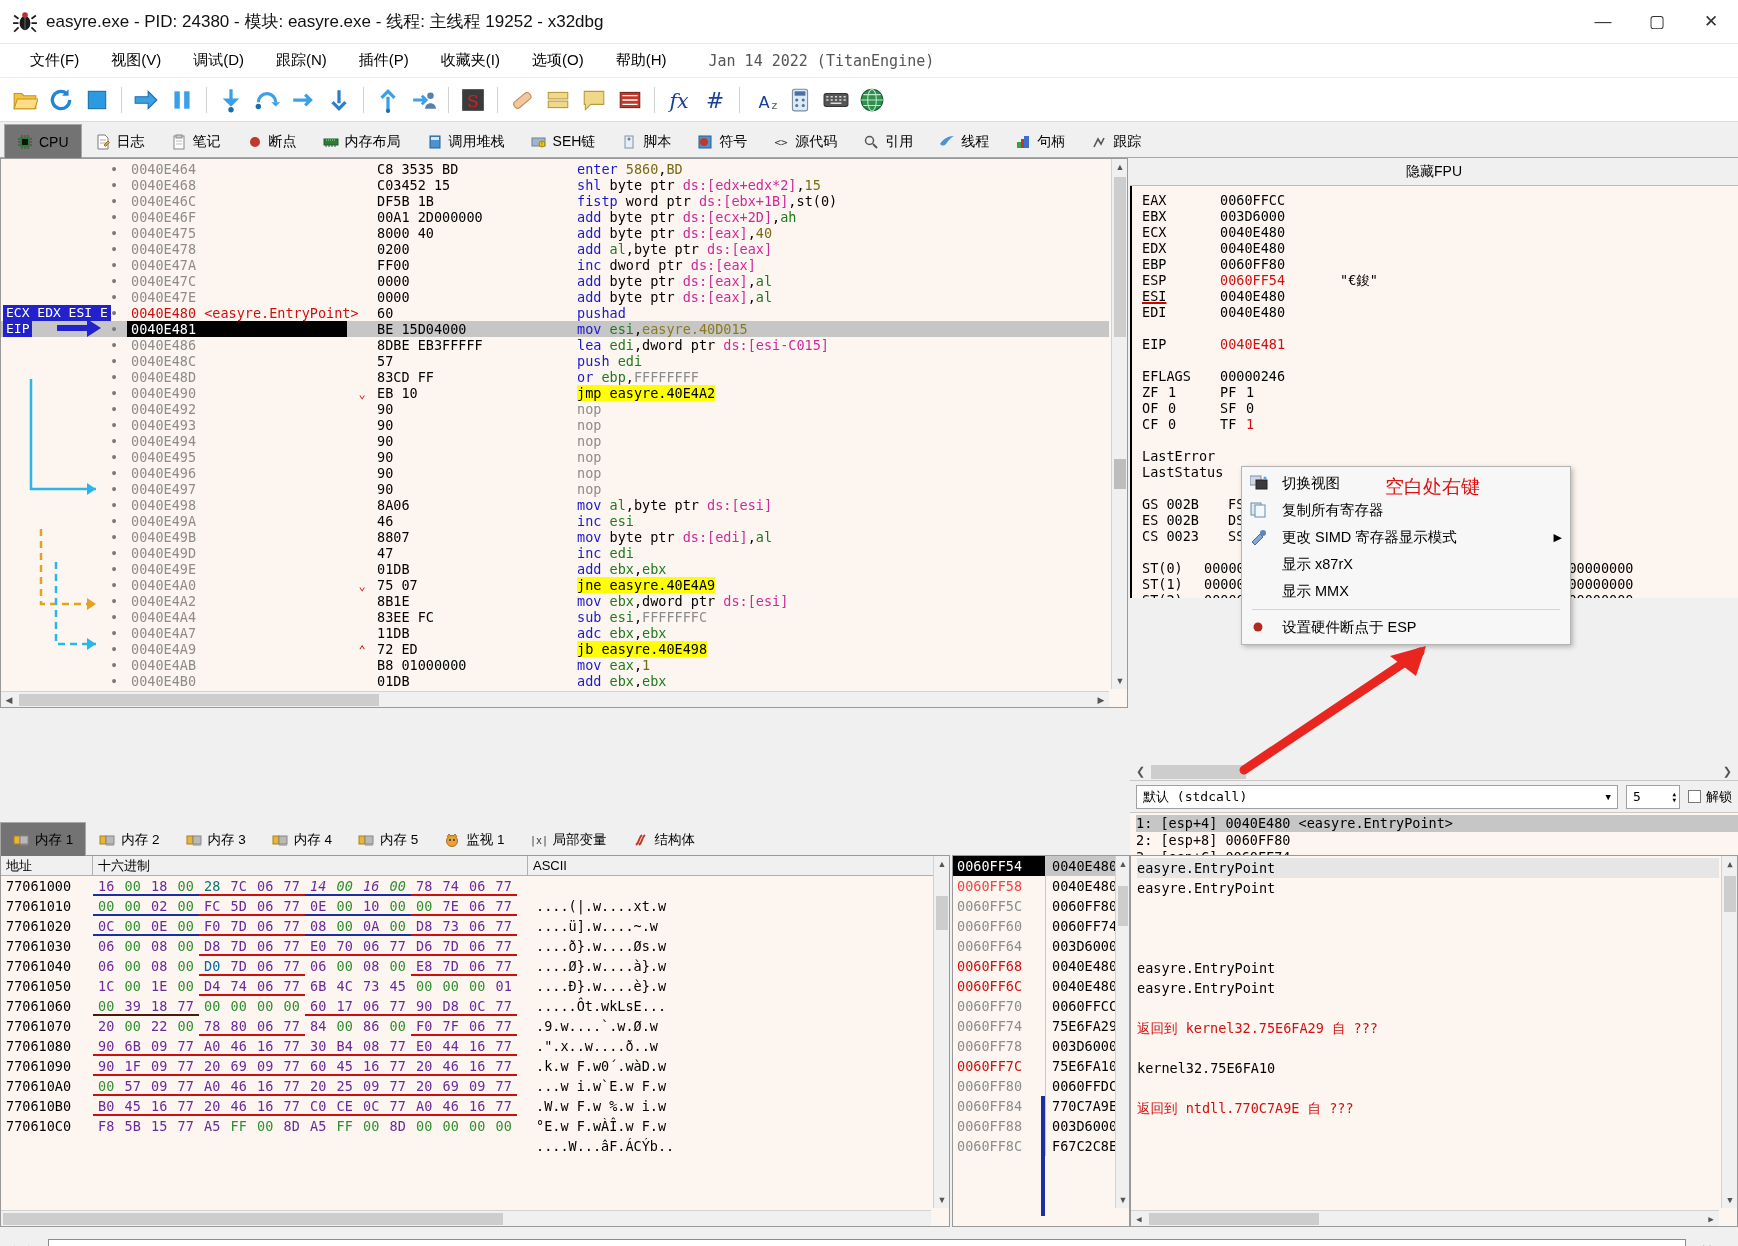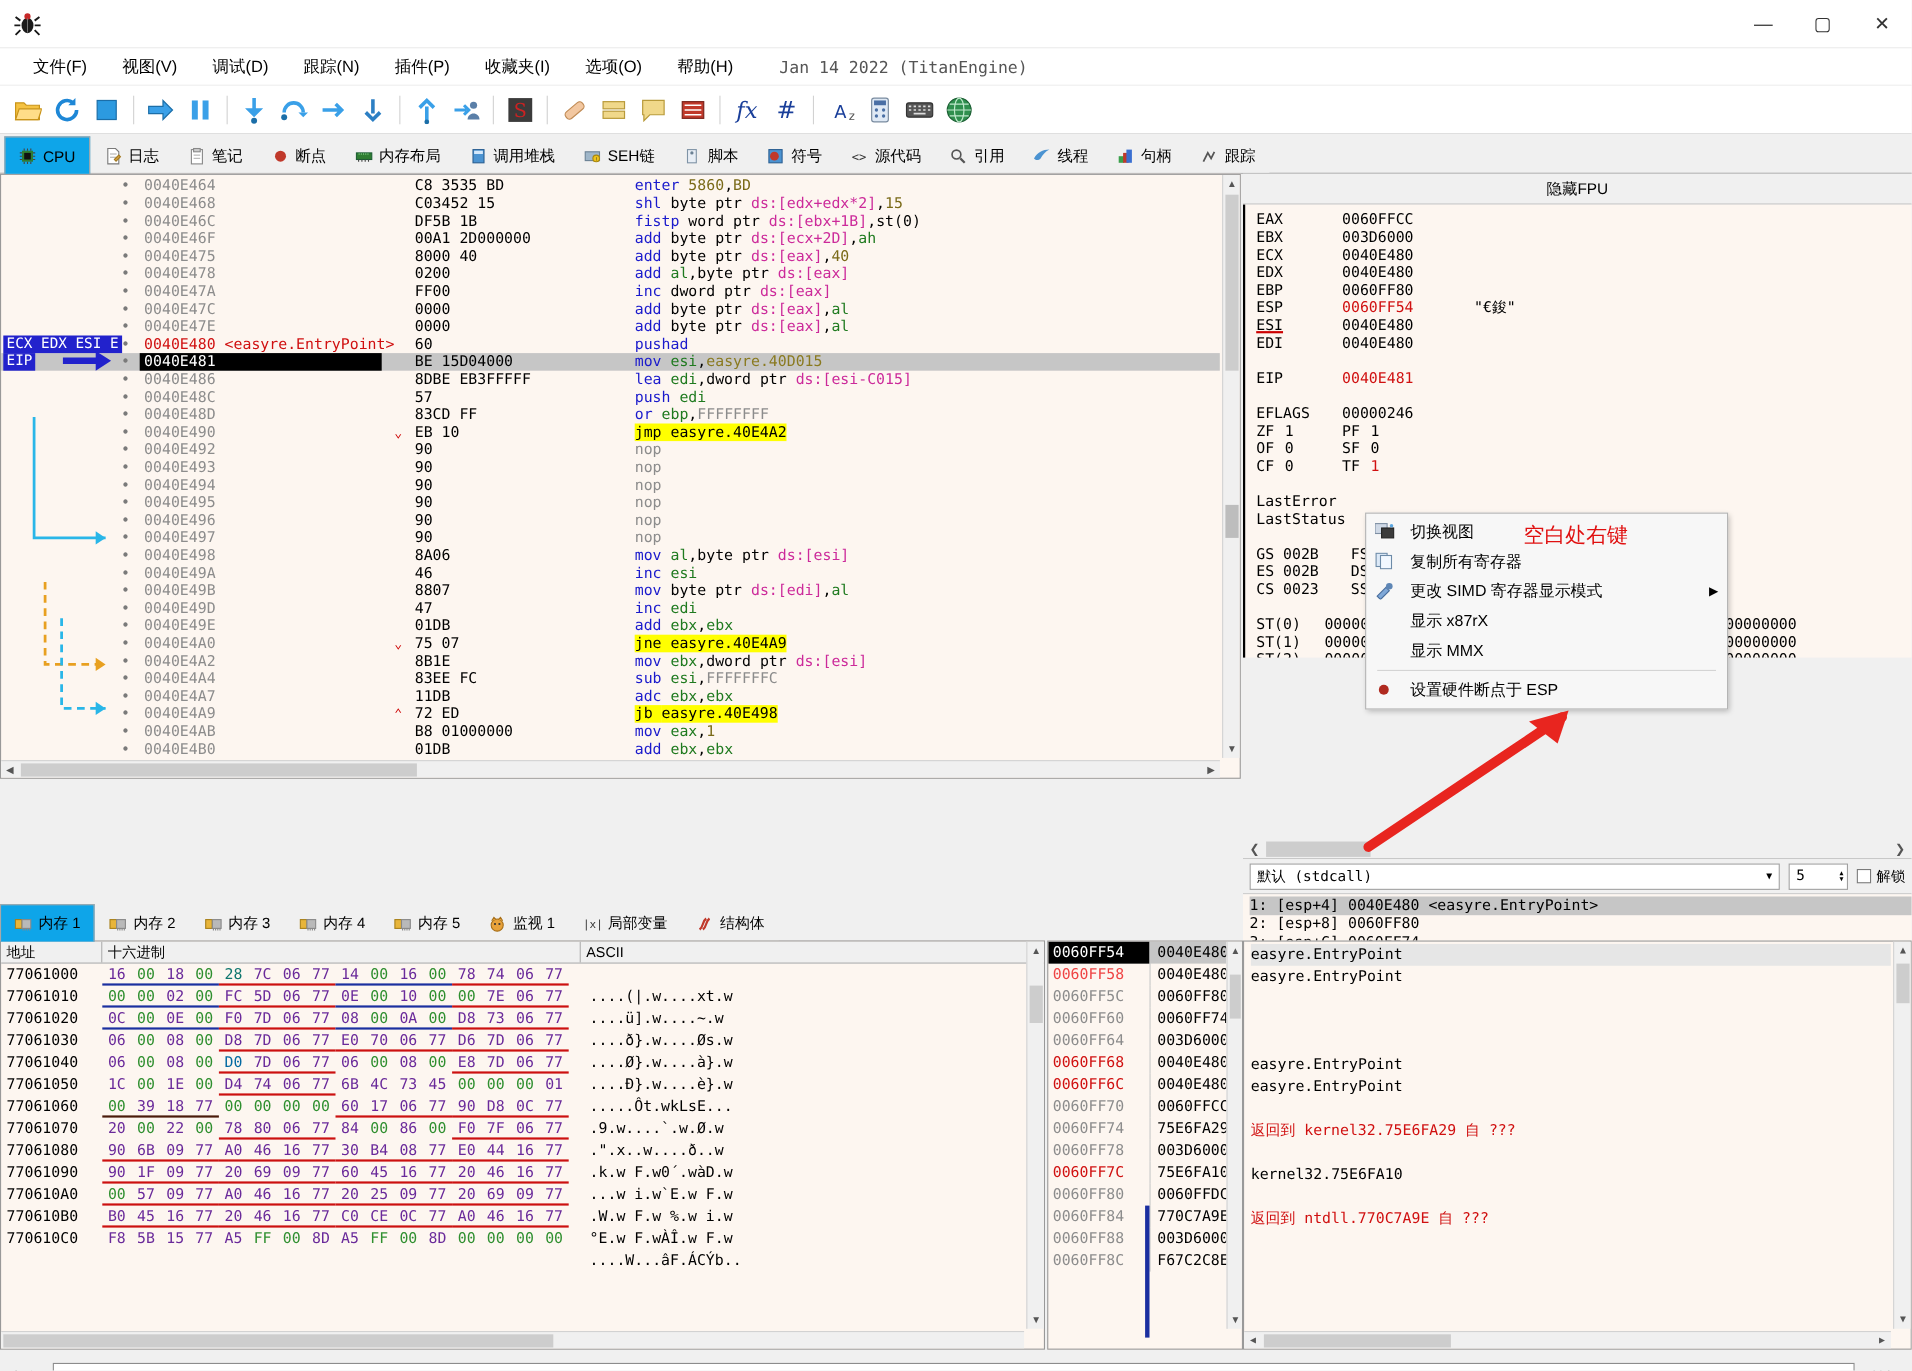--- a/index.html
+++ b/index.html
@@ -31,21 +31,21 @@
   .tbtn { width:34px; height:34px; display:flex; align-items:center; justify-content:center;
           border-radius:3px; position:relative; }
   .tsep { width:1px; height:26px; background:#d2d2d2; margin:0 5px; }
 
   
   #tabstrip { height:36px; background:#f0f0f0; display:flex; align-items:flex-end;
               border-bottom:1px solid #a8a8a8; padding-left:4px; }
   .tab { height:32px; display:flex; align-items:center; gap:6px; padding:0 12px;
          font-size:14px; background:#f0f0f0; border:1px solid transparent;
          border-bottom:none; white-space:nowrap; }
-  .tab.active { background:#0ea5e9; border-color:#a8a8a8; height:34px; position:relative; z-index:2;
+  .tab.active { background:#737373; border-color:#a8a8a8; height:34px; position:relative; z-index:2;
                 margin-bottom:-1px; }
   .tico { width:16px; height:16px; display:inline-block; position:relative; }
 
   
   #work { position:relative; height:1246px; }
   .panel { position:absolute; background:#fdf6f0; border:1px solid #9a9a9a; overflow:hidden; }
 
   
   #disasm { left:0; top:0; width:1128px; height:550px; background:#fdf6f0;
             border:1px solid #999; }
@@ -180,20 +180,21 @@
 
 <div id="titlebar">
   <span class="bug">
     <svg width="26" height="26" viewBox="0 0 24 24">
       <ellipse cx="12" cy="13" rx="5" ry="6.5" fill="#1a1a1a"></ellipse>
       <circle cx="12" cy="5.5" r="2.6" fill="#c62828"></circle>
       <path d="M6 9 L2 6 M6 13 L1 13 M6 17 L2 21 M18 9 L22 6 M18 13 L23 13 M18 17 L22 21" stroke="#1a1a1a" stroke-width="1.6" fill="none"></path>
       <path d="M12 7 L12 19" stroke="#777" stroke-width="0.8"></path>
     </svg>
   </span>
+  <span id="title-text">easyre.exe - PID: 24380 - 模块: easyre.exe - 线程: 主线程 19252 - x32dbg</span>
   <div id="winbtns">
     <div>—</div>
     <div>▢</div>
     <div>✕</div>
   </div>
 </div>
 
 <div id="menubar">
   <div class="mi">文件(F)</div>
   <div class="mi">视图(V)</div>
@@ -952,21 +953,21 @@
               <span style="color: rgb(47, 143, 47);">00</span>
               <span style="color: rgb(106, 42, 154);">18</span>
               <span style="color: rgb(47, 143, 47);">00</span>
             </div>
             <div class="h-grp" style="border-bottom-color: rgb(204, 16, 16);">
               <span style="color: #0f766e;">28</span>
               <span style="color: rgb(106, 42, 154);">7C</span>
               <span style="color: rgb(106, 42, 154);">06</span>
               <span style="color: rgb(106, 42, 154);">77</span>
             </div>
-            <div class="h-grp" style="border-bottom-color: rgb(27, 47, 160);">
+            <div class="h-grp" style="border-bottom-color: rgb(27, 47, 160); font-style: italic;">
               <span style="color: rgb(106, 42, 154);">14</span>
               <span style="color: rgb(47, 143, 47);">00</span>
               <span style="color: rgb(106, 42, 154);">16</span>
               <span style="color: rgb(47, 143, 47);">00</span>
             </div>
             <div class="h-grp" style="border-bottom-color: rgb(204, 16, 16);">
               <span style="color: rgb(106, 42, 154);">78</span>
               <span style="color: rgb(106, 42, 154);">74</span>
               <span style="color: rgb(106, 42, 154);">06</span>
               <span style="color: rgb(106, 42, 154);">77</span>

